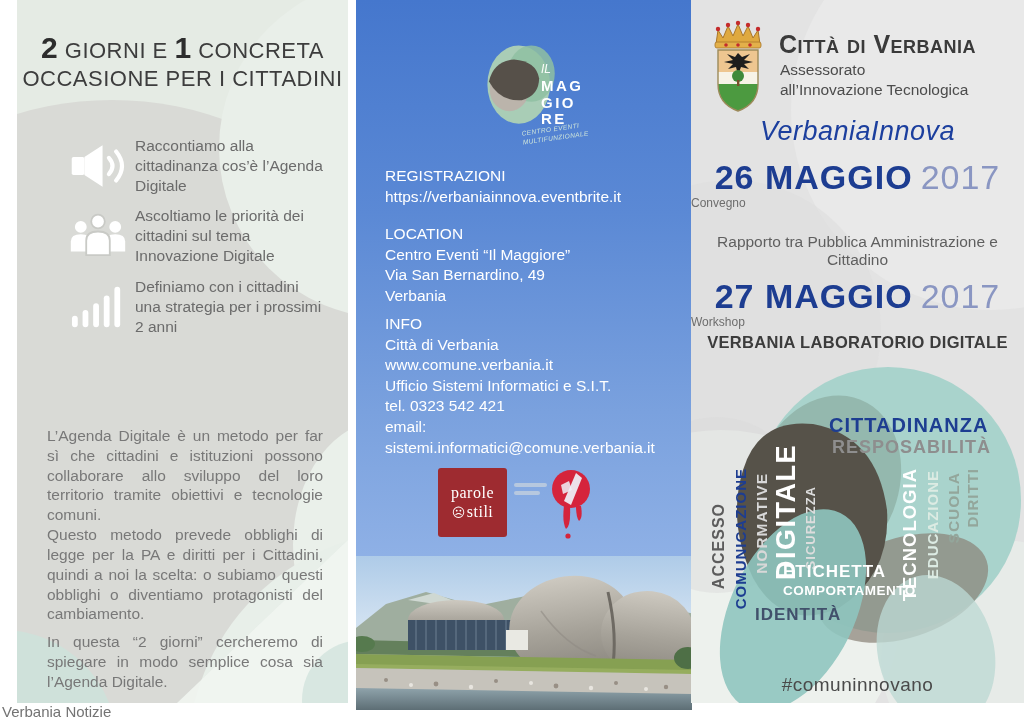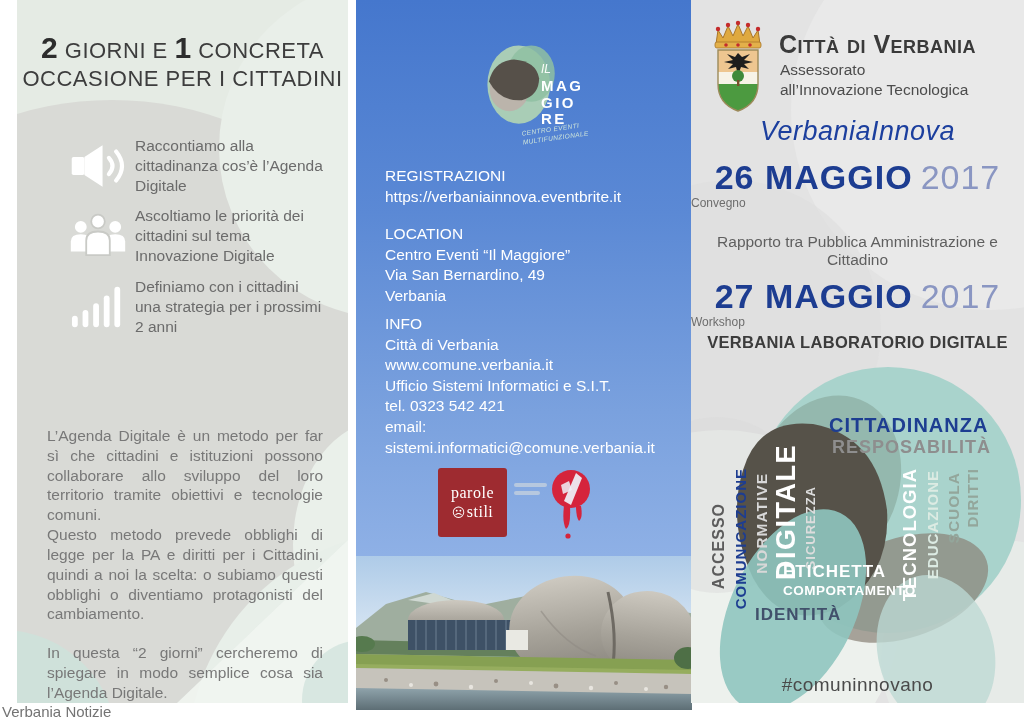--- a/index.html
+++ b/index.html
@@ -21,21 +21,21 @@
   .lp-title{position:absolute;top:30px;left:0;width:100%;text-align:center;
     color:#3d3d3d;font-size:22px;letter-spacing:.5px;line-height:1.2}
   .lp-title .num{font-size:30px;font-weight:700;color:#2d2d2d}
   .features{position:absolute;top:136px;left:0;width:331px}
   .feature{display:flex;align-items:center;margin-bottom:11px;padding-left:44px}
   .ficon{width:74px;flex:0 0 74px;display:flex;justify-content:center;align-items:center}
   .ftext{width:192px;color:#6b6b6b;font-size:15.5px;line-height:1.28}
   .paras{position:absolute;top:426px;left:30px;width:276px;color:#787878;
     font-size:15.5px;line-height:1.28;text-align:justify}
   .paras p{margin:0}
-  .paras p.gap{margin-top:19px}
+  .paras p.gap{margin-top:8px}
   .caption{position:absolute;left:2px;top:703px;font-size:15px;color:#737373}
 
   
   .logo-blob{position:absolute;left:122px;top:36px;width:94px;height:94px}
   .logo-text{position:absolute;left:185px;top:62px;color:#fff}
   .logo-il{font-style:italic;font-weight:300;font-size:12px;opacity:.95;margin-bottom:2px}
   .logo-word{font-size:15px;font-weight:700;letter-spacing:2.5px;line-height:1.1}
   .logo-sub{position:absolute;left:166px;top:124px;font-size:6.5px;font-style:italic;
     color:#cfe5da;transform:rotate(-8deg);line-height:1.4;letter-spacing:.4px}
   .mp-block{position:absolute;left:29px;width:300px;font-size:15.5px;line-height:1.33;color:#fff}

